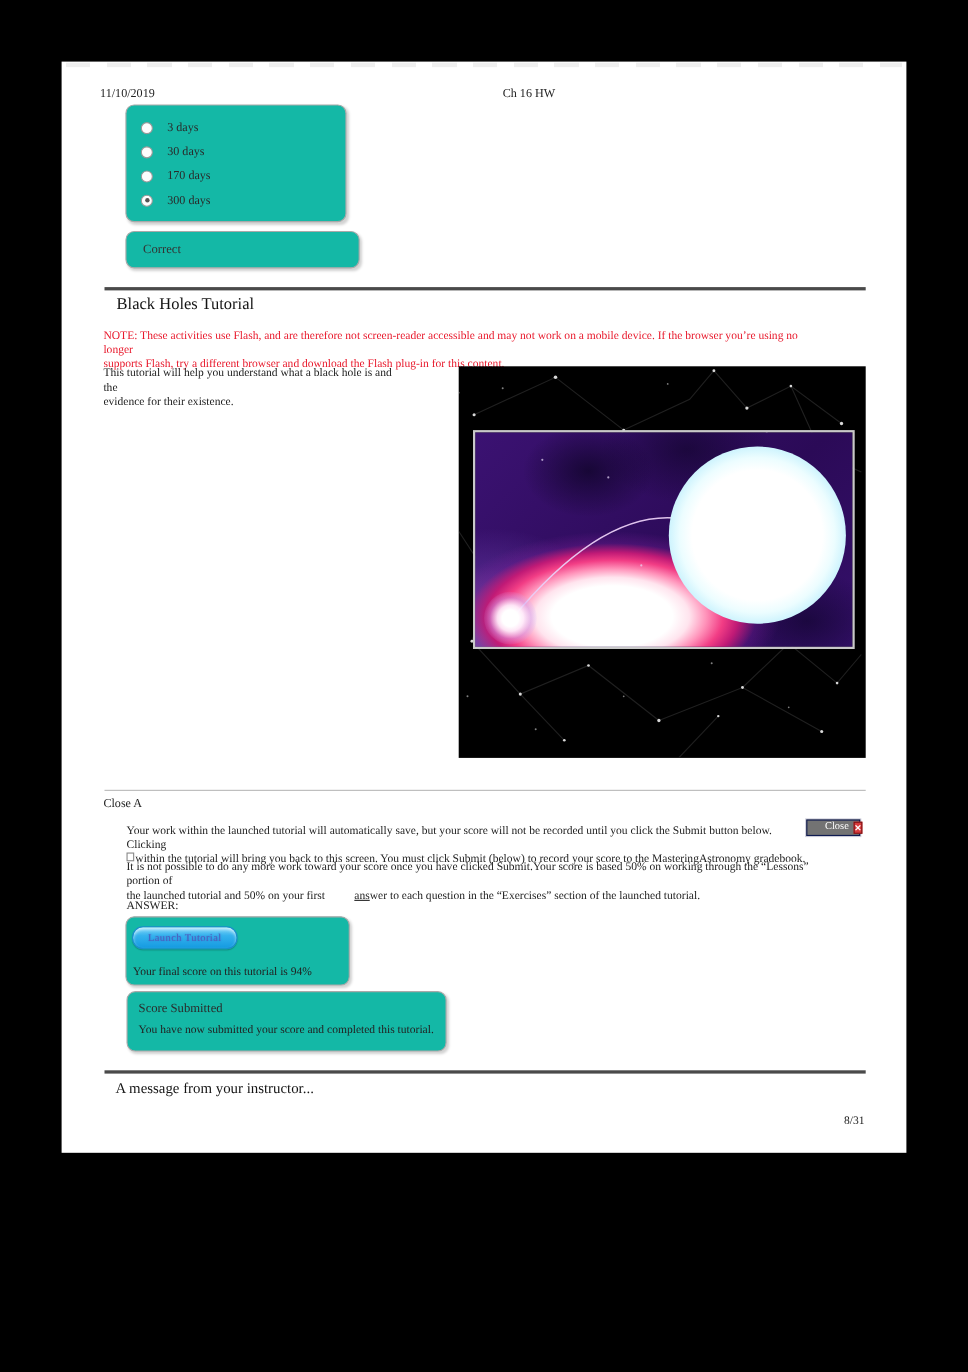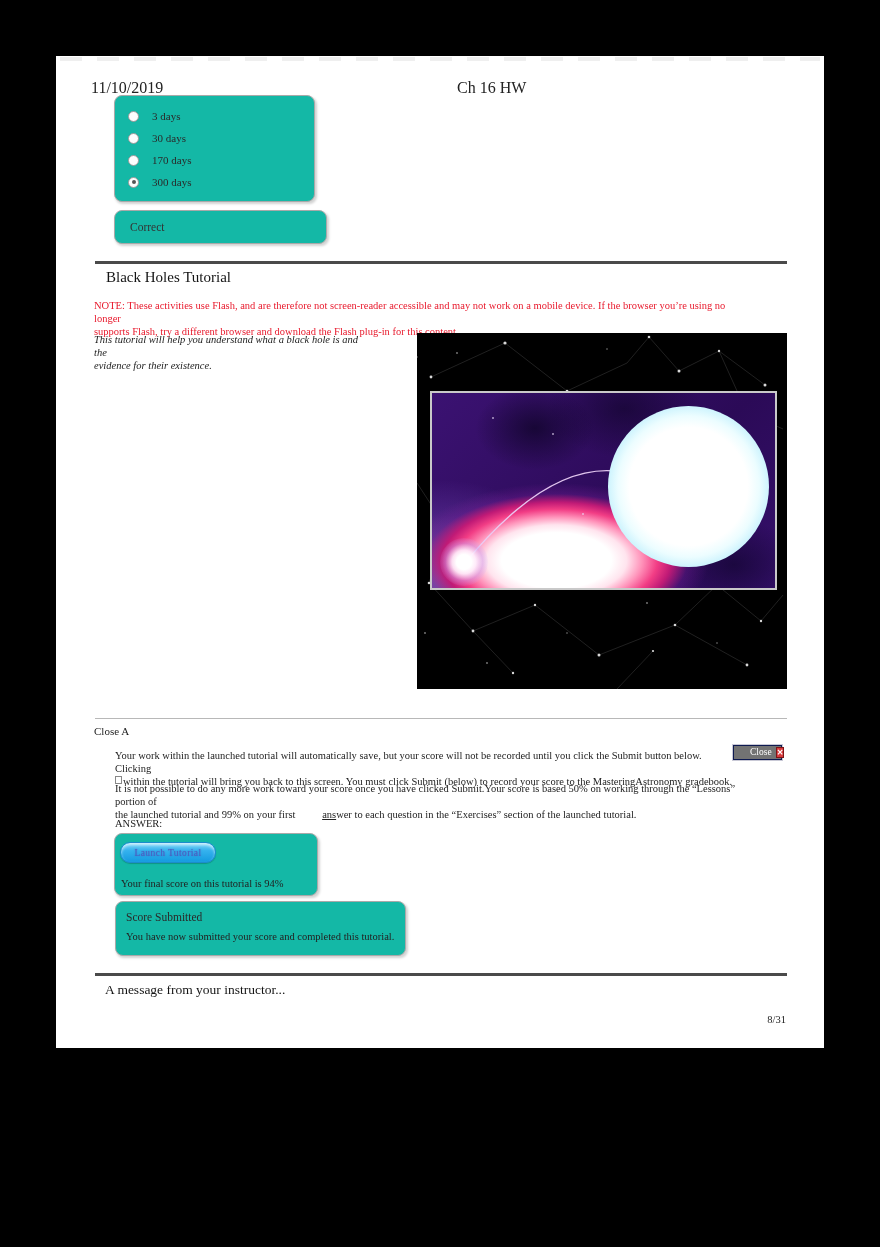--- a/index.html
+++ b/index.html
@@ -5,21 +5,21 @@
   html,body{margin:0;padding:0;}
   body{
     width:880px;height:1247px;background:#000;position:relative;
     font-family:"Liberation Serif","DejaVu Serif",serif;color:#1c1c1c;
     -webkit-font-smoothing:antialiased;
   }
   .paper{position:absolute;left:56px;top:56px;width:768px;height:992px;background:#fff;}
   .abs{position:absolute;}
   .top-dashes{left:4px;top:1px;width:760px;height:4px;
     background:repeating-linear-gradient(90deg,#efefef 0 22px,#ffffff 22px 37px);}
-  .hdr{font-size:16px;color:#222;}
+  .hdr{font-size:11px;color:#222;}
   
   .card{border:1px solid #a9a9a9;border-radius:8px;background:#14b8a6;
     box-shadow:1.5px 2px 2.5px rgba(0,0,0,.18);}
   .radio-box{left:58px;top:39px;width:201px;height:107px;padding-top:9px;box-sizing:border-box;}
   .radio-row{display:flex;align-items:center;height:22px;cursor:pointer;}
   .radio-circ{width:9px;height:9px;border:1px solid #999;border-radius:50%;margin-left:13px;
     background:#fdfdfd;position:relative;flex:0 0 auto;}
   .radio-circ.checked::after{content:"";position:absolute;left:2.5px;top:2.5px;width:4px;height:4px;
     border-radius:50%;background:#555;}
   .radio-label{margin-left:13px;font-size:11px;color:#2a2a2a;}
@@ -114,21 +114,21 @@
 
   <div class="abs rule-dark" style="left:39px;top:205px;width:692px;"></div>
 
   <div class="abs sec-heading" style="left:50px;top:213px;">Black Holes Tutorial</div>
 
   <div class="abs note" style="left:38px;top:243px;width:660px;color:#e8192c;">
     <span>NOTE: These activities use Flash, and are therefore not screen-reader accessible and may not work on a mobile device. If the browser you’re using no longer</span><br>
     <span>supports Flash, try a different browser and download the Flash plug-in for this content.</span>
   </div>
 
-  <div class="abs body-text" style="left:38px;top:277px;width:270px;font-style:italic;">
+  <div class="abs body-text" style="left:38px;top:277px;width:270px;">
     <span>This tutorial will help you understand what a black hole is and the</span><br>
     <span>evidence for their existence.</span>
   </div>
 
   <div class="abs tut-img">
     <svg class="constellation" width="370" height="356" viewBox="0 0 370 356">
       <g stroke="#202020" stroke-width="1" fill="none">
         <polyline points="14,44 88,10 150,58 122,108"></polyline>
         <polyline points="150,58 210,30 232,4"></polyline>
         <polyline points="232,4 262,38 302,18 348,52"></polyline>
@@ -198,21 +198,21 @@
     <span class="inline-box"></span><span>within the tutorial will bring you back to this screen. You must click Submit (below) to record your score to the MasteringAstronomy gradebook.</span>
   </div>
 
   <div class="abs close-btn">
     <span class="close-label">Close</span>
     <span class="close-x">✕</span>
   </div>
 
   <div class="abs body-text" style="left:59px;top:726px;width:624px;">
     <span>It is not possible to do any more work toward your score once you have clicked Submit.Your score is based 50% on working through the “Lessons” portion of</span><br>
-    <span>the launched tutorial and 99% on your first </span><span class="underline">ans</span><span>wer to each question in the “Exercises” section of the launched tutorial.</span>
+    <span>the launched tutorial and 50% on your first </span><span class="underline">ans</span><span>wer to each question in the “Exercises” section of the launched tutorial.</span>
   </div>
 
   <div class="abs body-text" style="left:59px;top:761px;">ANSWER:</div>
 
   <div class="abs card answer-box">
     <div class="launch-btn">
       <span class="launch-label">Launch Tutorial</span>
     </div>
     <div class="final-score">Your final score on this tutorial is 94%</div>
   </div>

